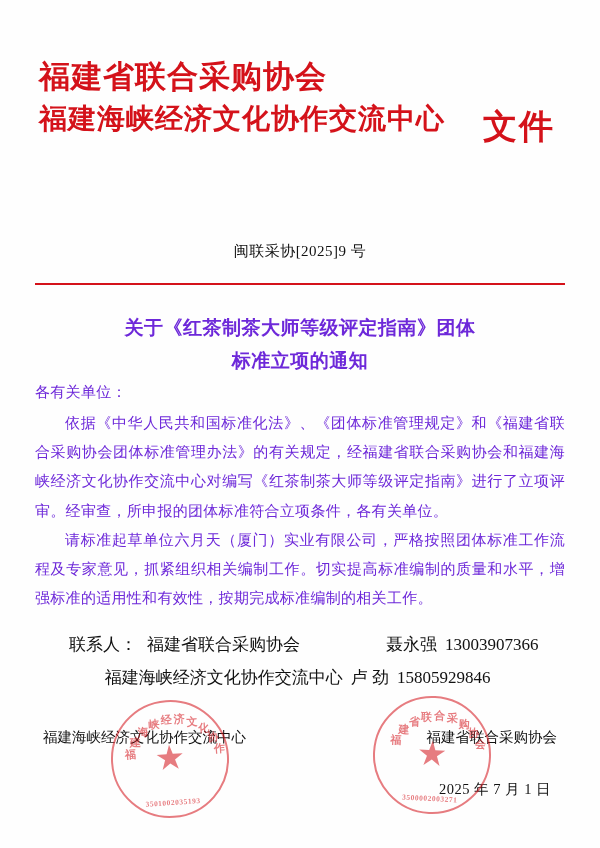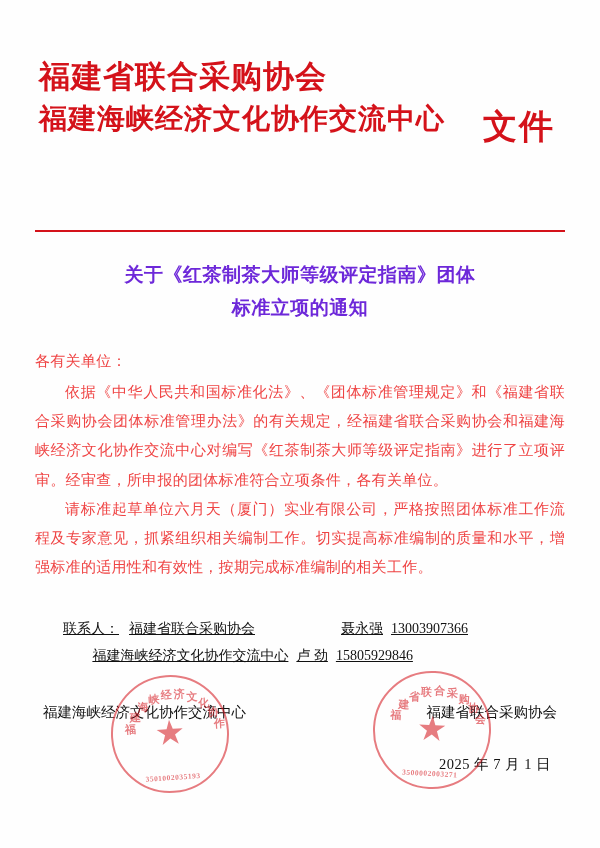--- a/index.html
+++ b/index.html
@@ -86,42 +86,40 @@
     line-height: 1.75;
     letter-spacing: 0.5px;
     color: #6d28d9;
   }
   .doc-title .t-line {
     display: block;
   }
 
   
   .body-text {
-    margin-top: 22px;
     font-size: 15px;
     line-height: 1.95;
-    color: #ef4444;
+    color: #6d28d9;
     letter-spacing: 0.3px;
     text-align: justify;
   }
   .salutation {
     margin-bottom: 2px;
   }
   .para {
     text-indent: 2em;
     margin: 0;
   }
 
   
   .contacts {
-    margin-top: 32px;
-    font-size: 14px;
+    margin-top: 14px;
+    font-size: 17px;
     line-height: 1.95;
     color: #111;
-    text-decoration: underline;
   }
   .contact-row {
     display: flex;
     white-space: nowrap;
   }
   .contact-lead {
     width: 2em;
     display: inline-block;
   }
   .c-label { }
@@ -234,20 +232,21 @@
 <div class="page">
 
   <div class="letterhead">
     <div class="lh-lines">
       <div class="lh-line lh-line1">福建省联合采购协会</div>
       <div class="lh-line lh-line2">福建海峡经济文化协作交流中心</div>
     </div>
     <div class="lh-wen">文件</div>
   </div>
 
+  <div class="doc-number">闽联采协[2025]9 号</div>
 
   <div class="red-rule"></div>
 
   <div class="doc-title">
     <span class="t-line">关于《红茶制茶大师等级评定指南》团体</span>
     <span class="t-line">标准立项的通知</span>
   </div>
 
   <div class="body-text">
     <div class="salutation">各有关单位：</div>

